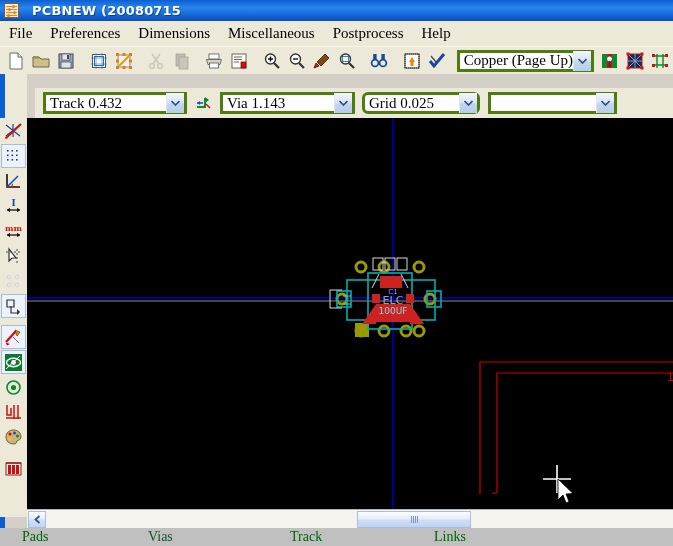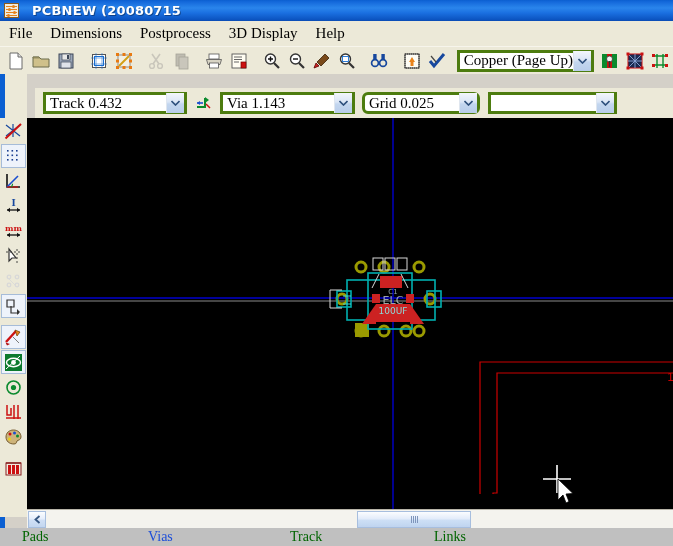--- a/index.html
+++ b/index.html
@@ -159,23 +159,24 @@
         <i class="d4"></i>
     </div>
     <span class="titletext">PCBNEW (20080715</span>
   </div>
 
   <div class="left-strip"></div>
   <div class="left-fill"></div>
 
   <div class="menubar" id="menubar">
       <div class="menuitem">File</div>
+      <div class="menuitem">Preferences</div>
       <div class="menuitem">Dimensions</div>
+      <div class="menuitem">Miscellaneous</div>
       <div class="menuitem">Postprocess</div>
-      <div class="menuitem">3D Display</div>
       <div class="menuitem">Help</div>
     </div>
 
   <div class="toolbar" id="toolbar-main">
     <div style="width:4px"></div>
 
     <div class="tbtn">
       <svg width="18" height="18" viewBox="0 0 18 18">
         <path d="M3 1 h8 l4 4 v12 h-12 z" fill="#ffffff" stroke="#6b6b6b" stroke-width="1"></path>
         <path d="M11 1 v4 h4" fill="#e0e0e0" stroke="#6b6b6b" stroke-width="1"></path>
@@ -640,19 +641,19 @@
         <i></i>
           <i></i>
           <i></i>
           <i></i>
       </span>
     </div>
   </div>
 
   <div class="statusbar" id="statusbar">
       <div class="stat" style="left: 22px; color: rgb(0, 100, 0);">Pads</div>
-      <div class="stat" style="left: 148px; color: #1d4ed8;">Vias</div>
+      <div class="stat" style="left: 148px; color: #14532d;">Vias</div>
       <div class="stat" style="left: 290px; color: rgb(0, 100, 0);">Track</div>
       <div class="stat" style="left: 434px; color: rgb(0, 100, 0);">Links</div>
       <div class="stat" style="left: 580px; color: rgb(187, 0, 0); margin-top: 40px;">Nets</div>
     </div>
 
 </div>
 
 </body></html>

